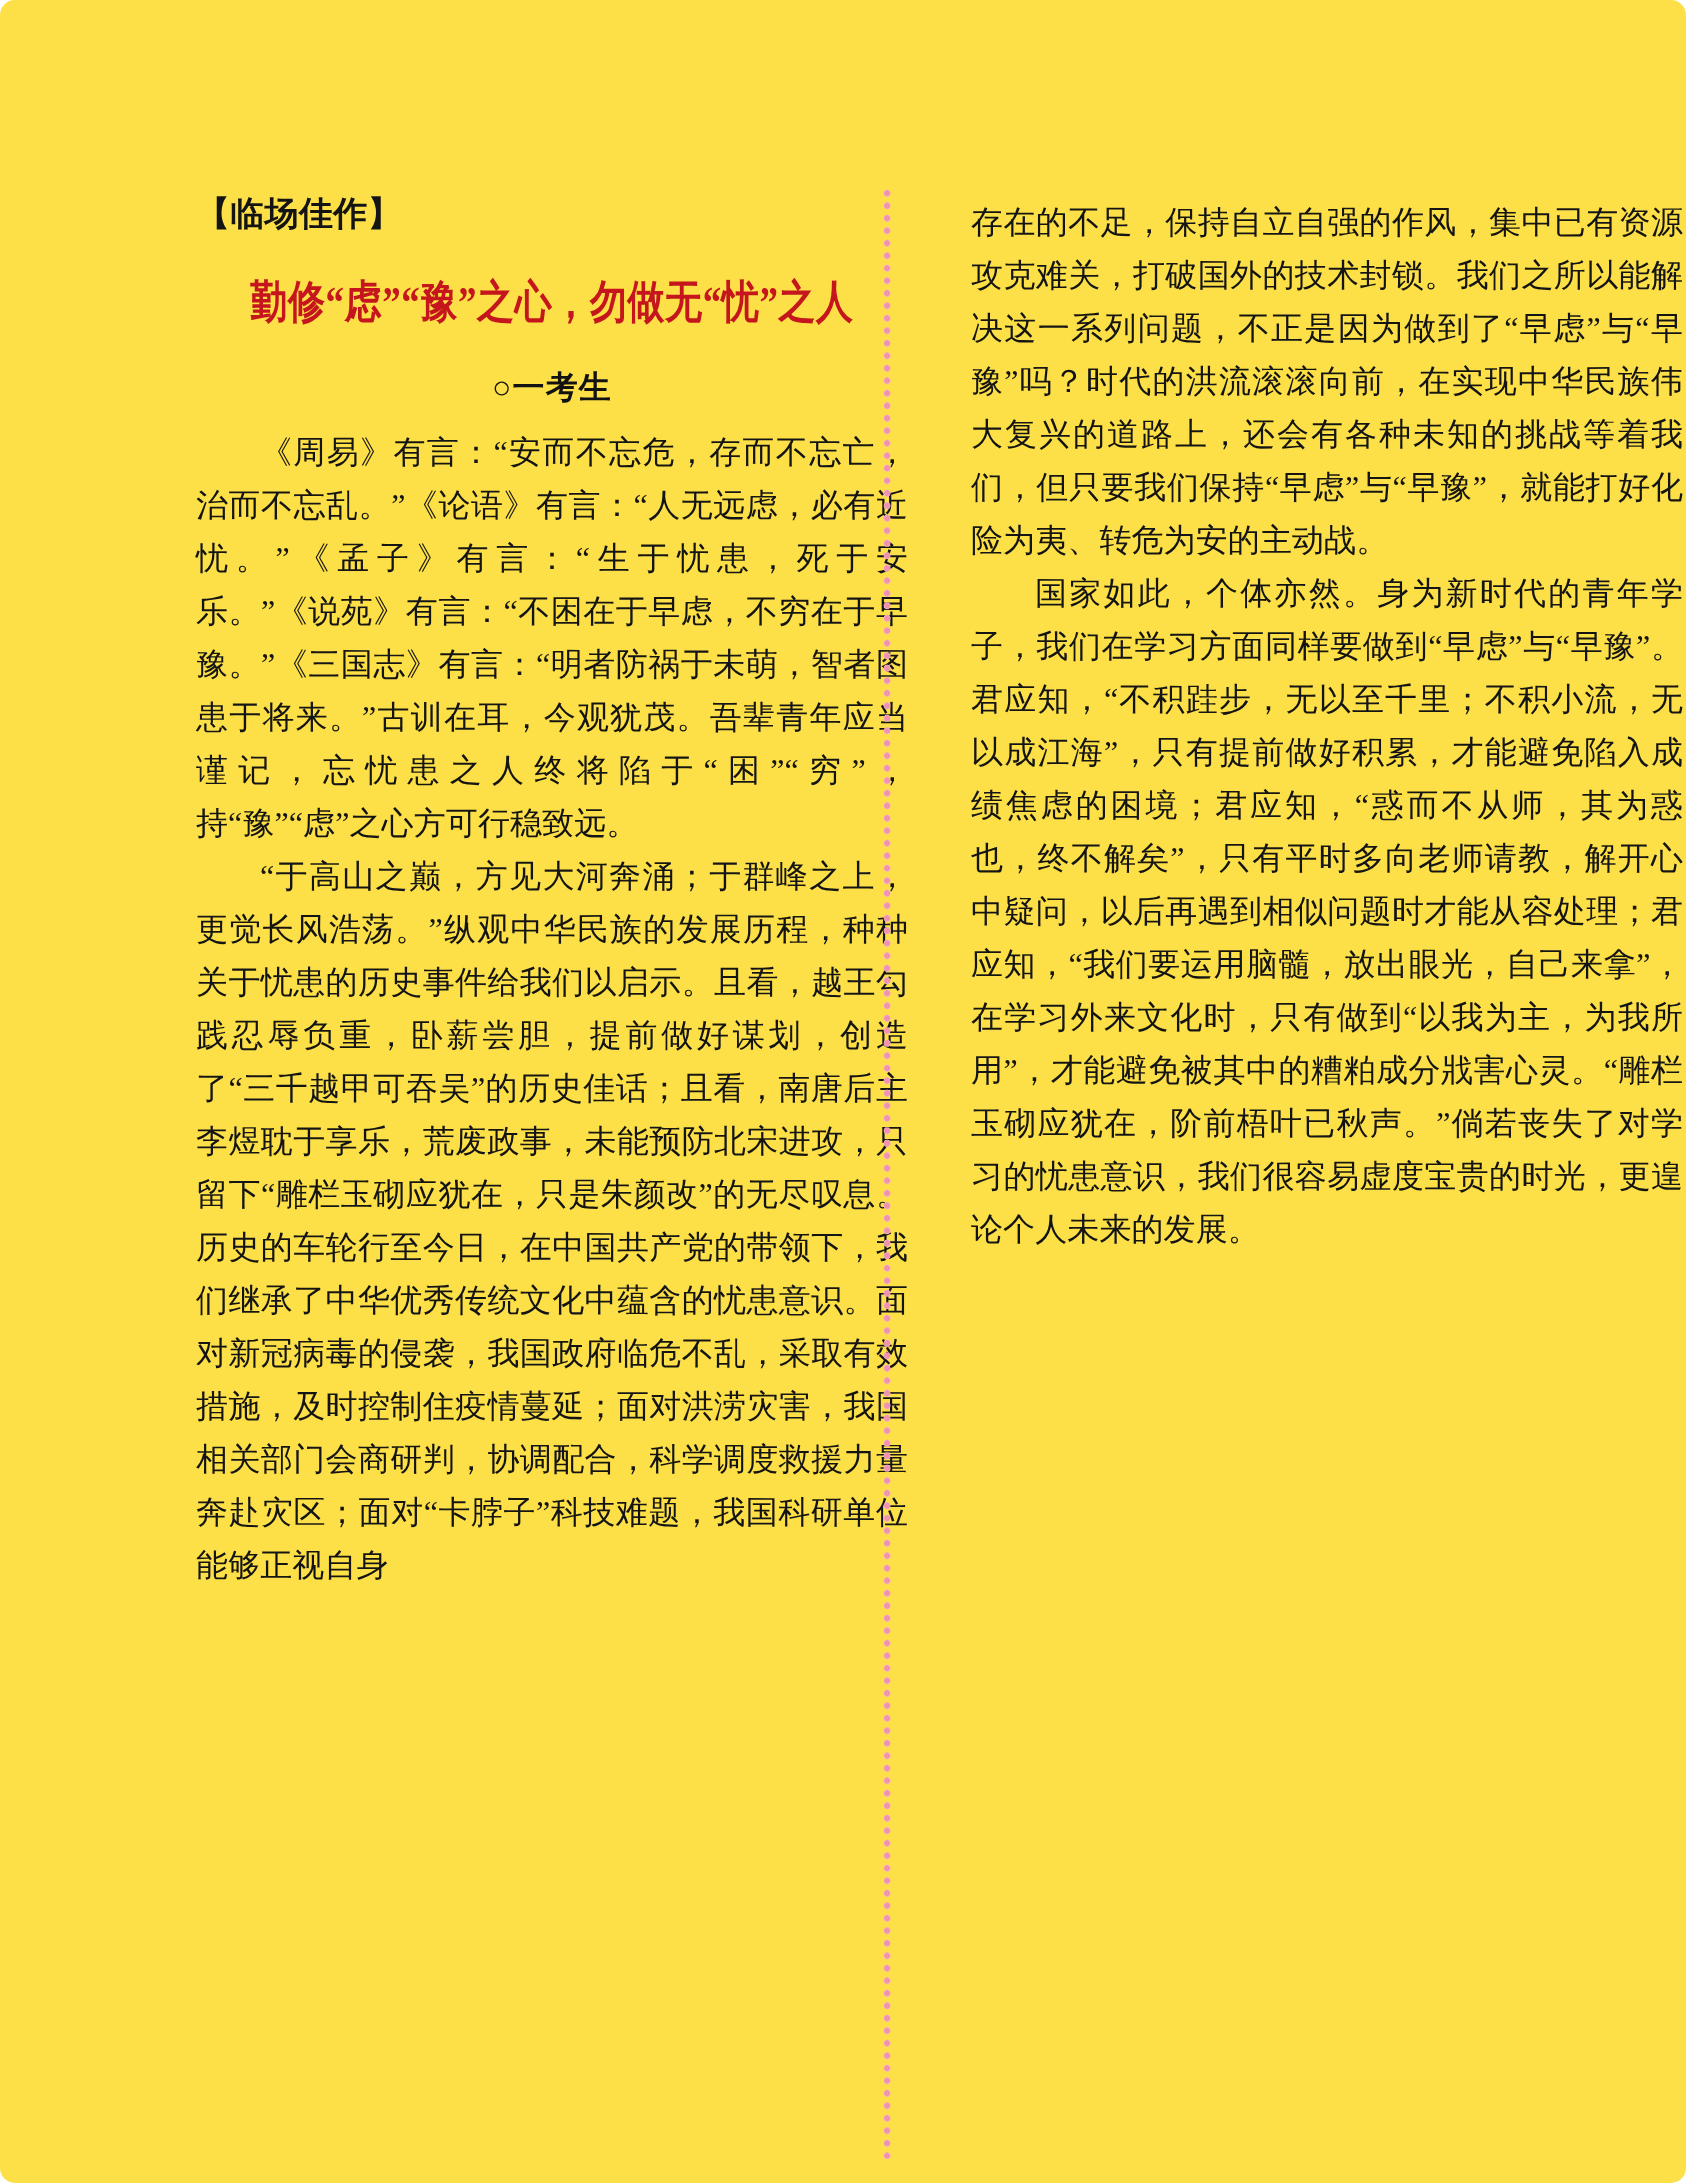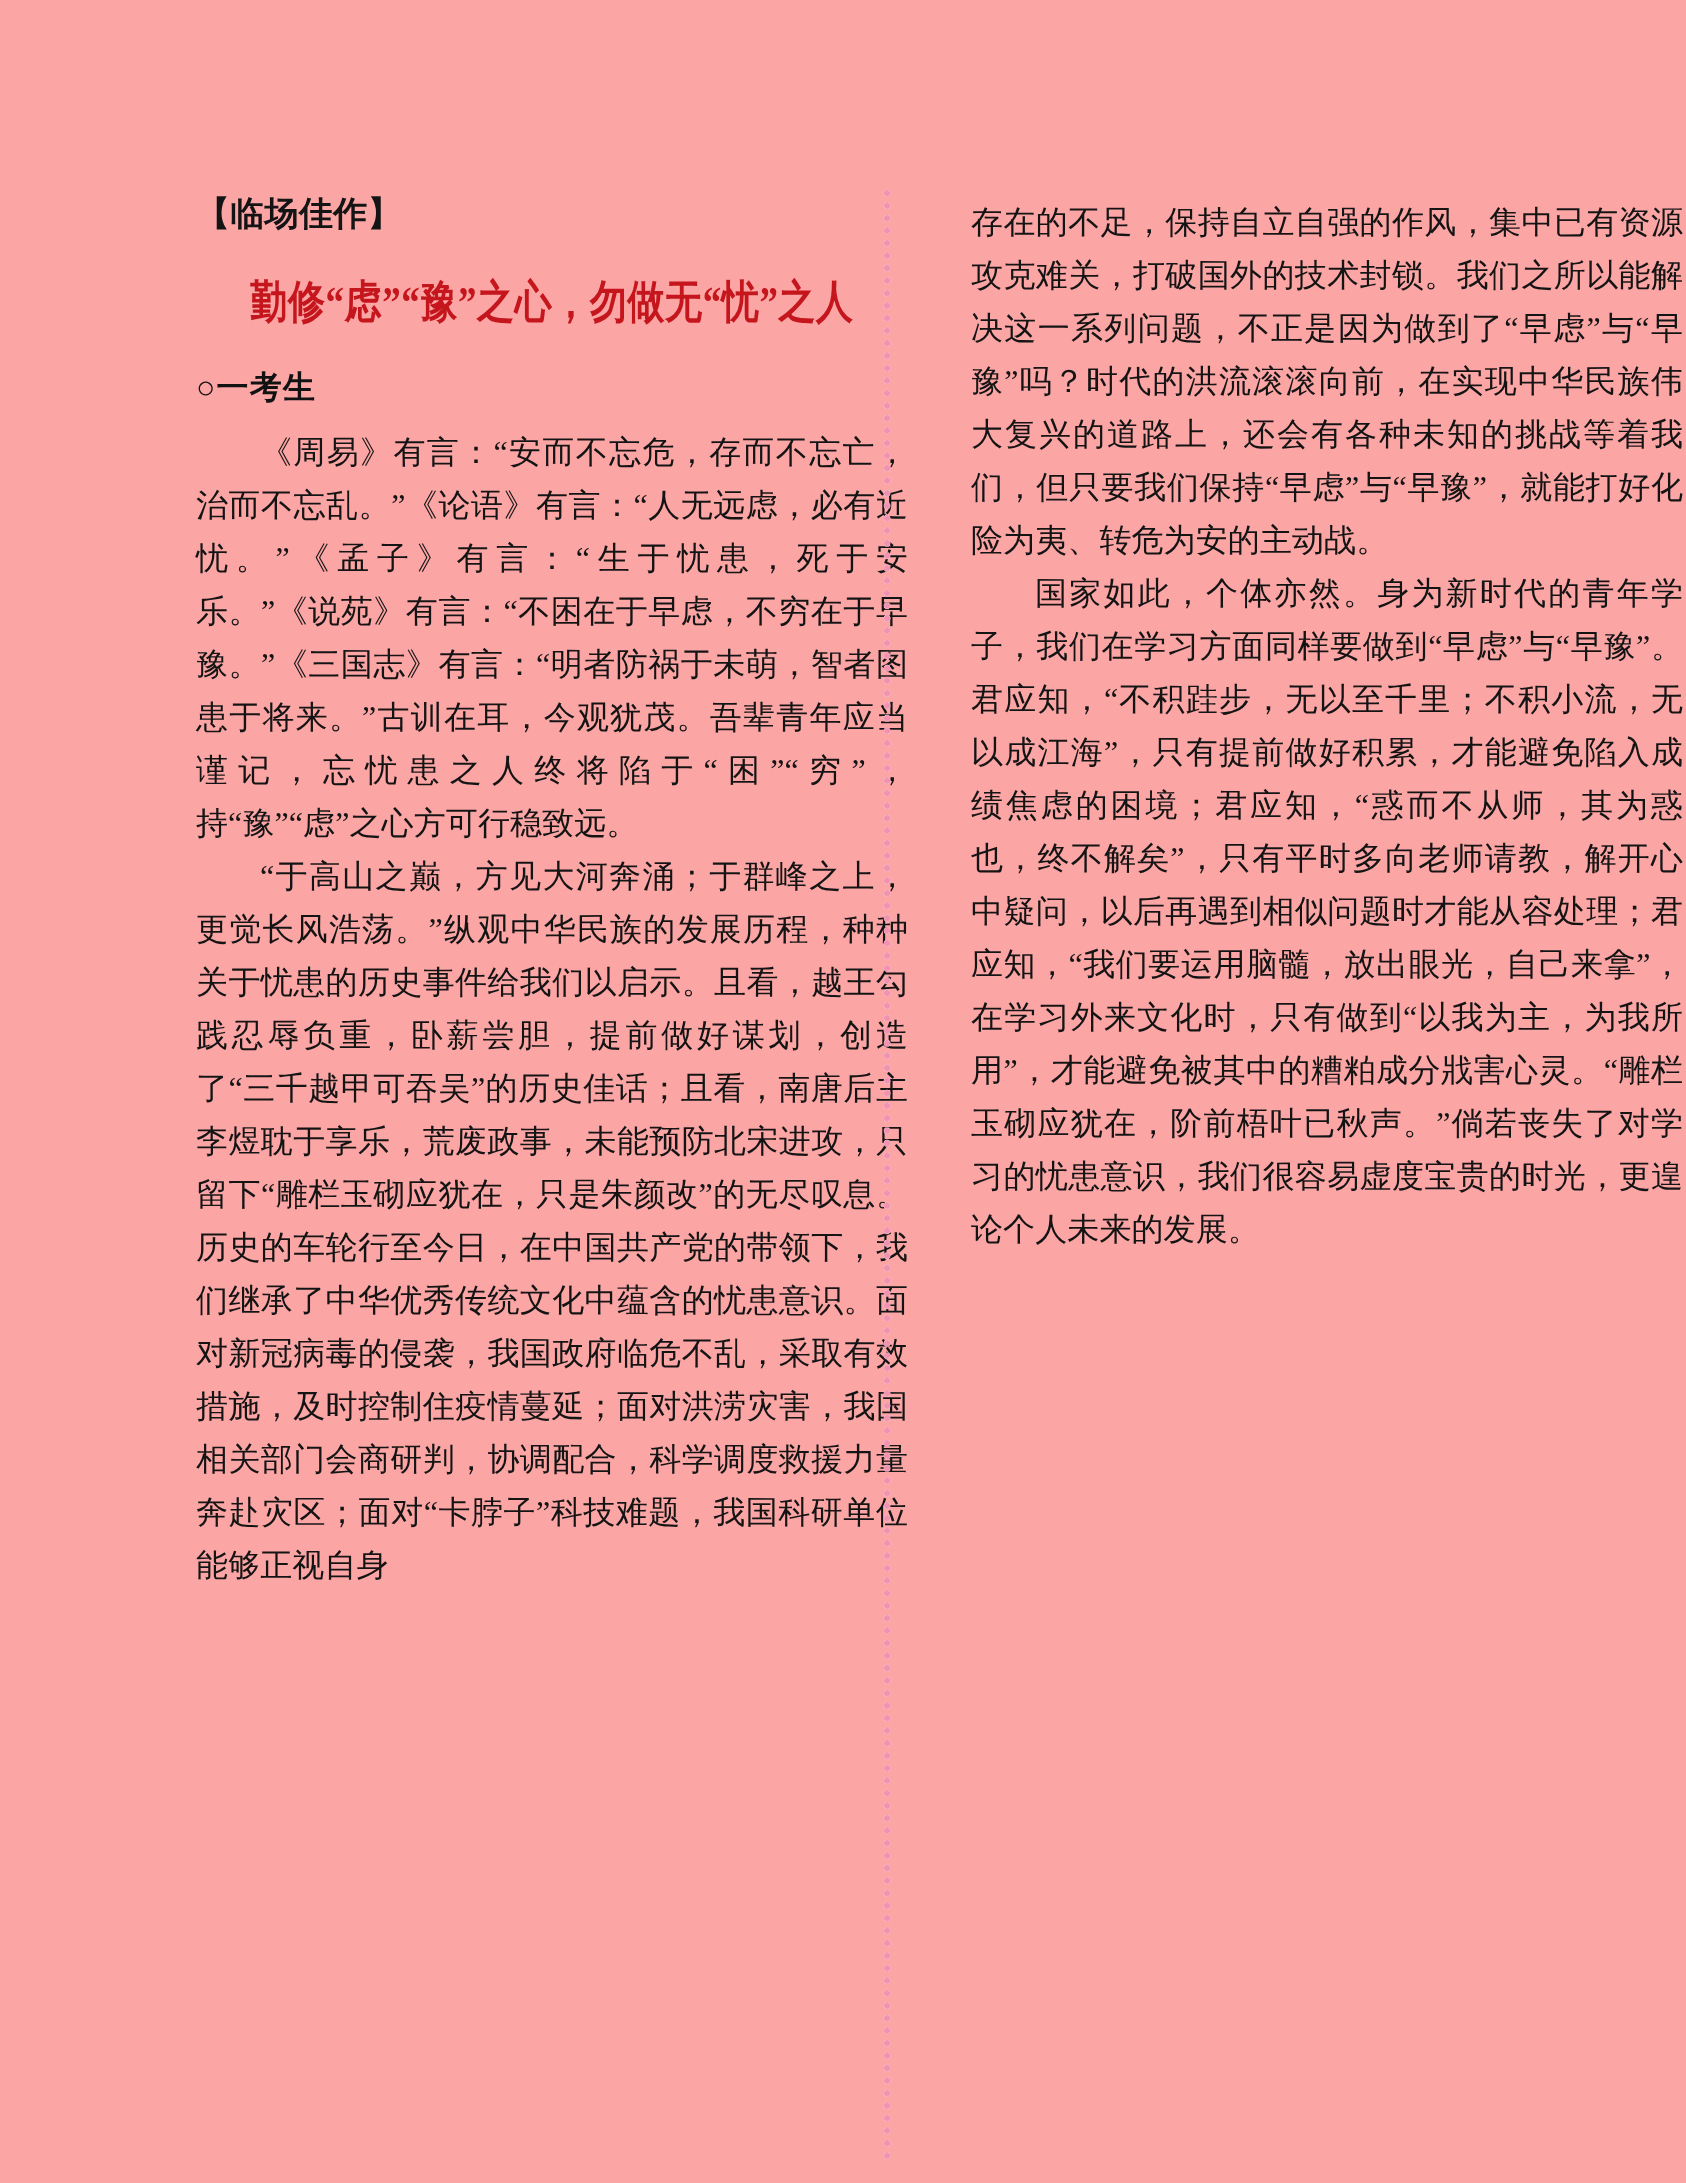--- a/index.html
+++ b/index.html
@@ -7,23 +7,24 @@
     padding: 0;
     background: #ffffff;
   }
   body {
     font-family: "Liberation Serif", "DejaVu Serif", serif;
   }
   .page {
     position: relative;
     width: 1686px;
     height: 2183px;
-    background: #fca5a5;
+    background: #fde047;
     box-sizing: border-box;
     overflow: hidden;
+    border-radius: 15px;
   }
 
   
   .article {
     position: absolute;
     left: 0;
     top: 0;
     width: 1686px;
     height: 2183px;
     display: flex;
@@ -77,21 +78,21 @@
     transform-origin: center top;
     white-space: nowrap;
   }
 
   .byline {
     font-family: "Liberation Serif", "DejaVu Serif", serif;
     font-weight: 700;
     font-size: 32px;
     line-height: 1.1;
     color: #121212;
-    text-align: left;
+    text-align: center;
     margin: 0 0 20px 0;
     letter-spacing: 1.2px;
   }
 
   
   .para {
     font-family: "Liberation Serif", "DejaVu Serif", serif;
     font-size: 32px;
     line-height: 53px;
     color: #141414;

